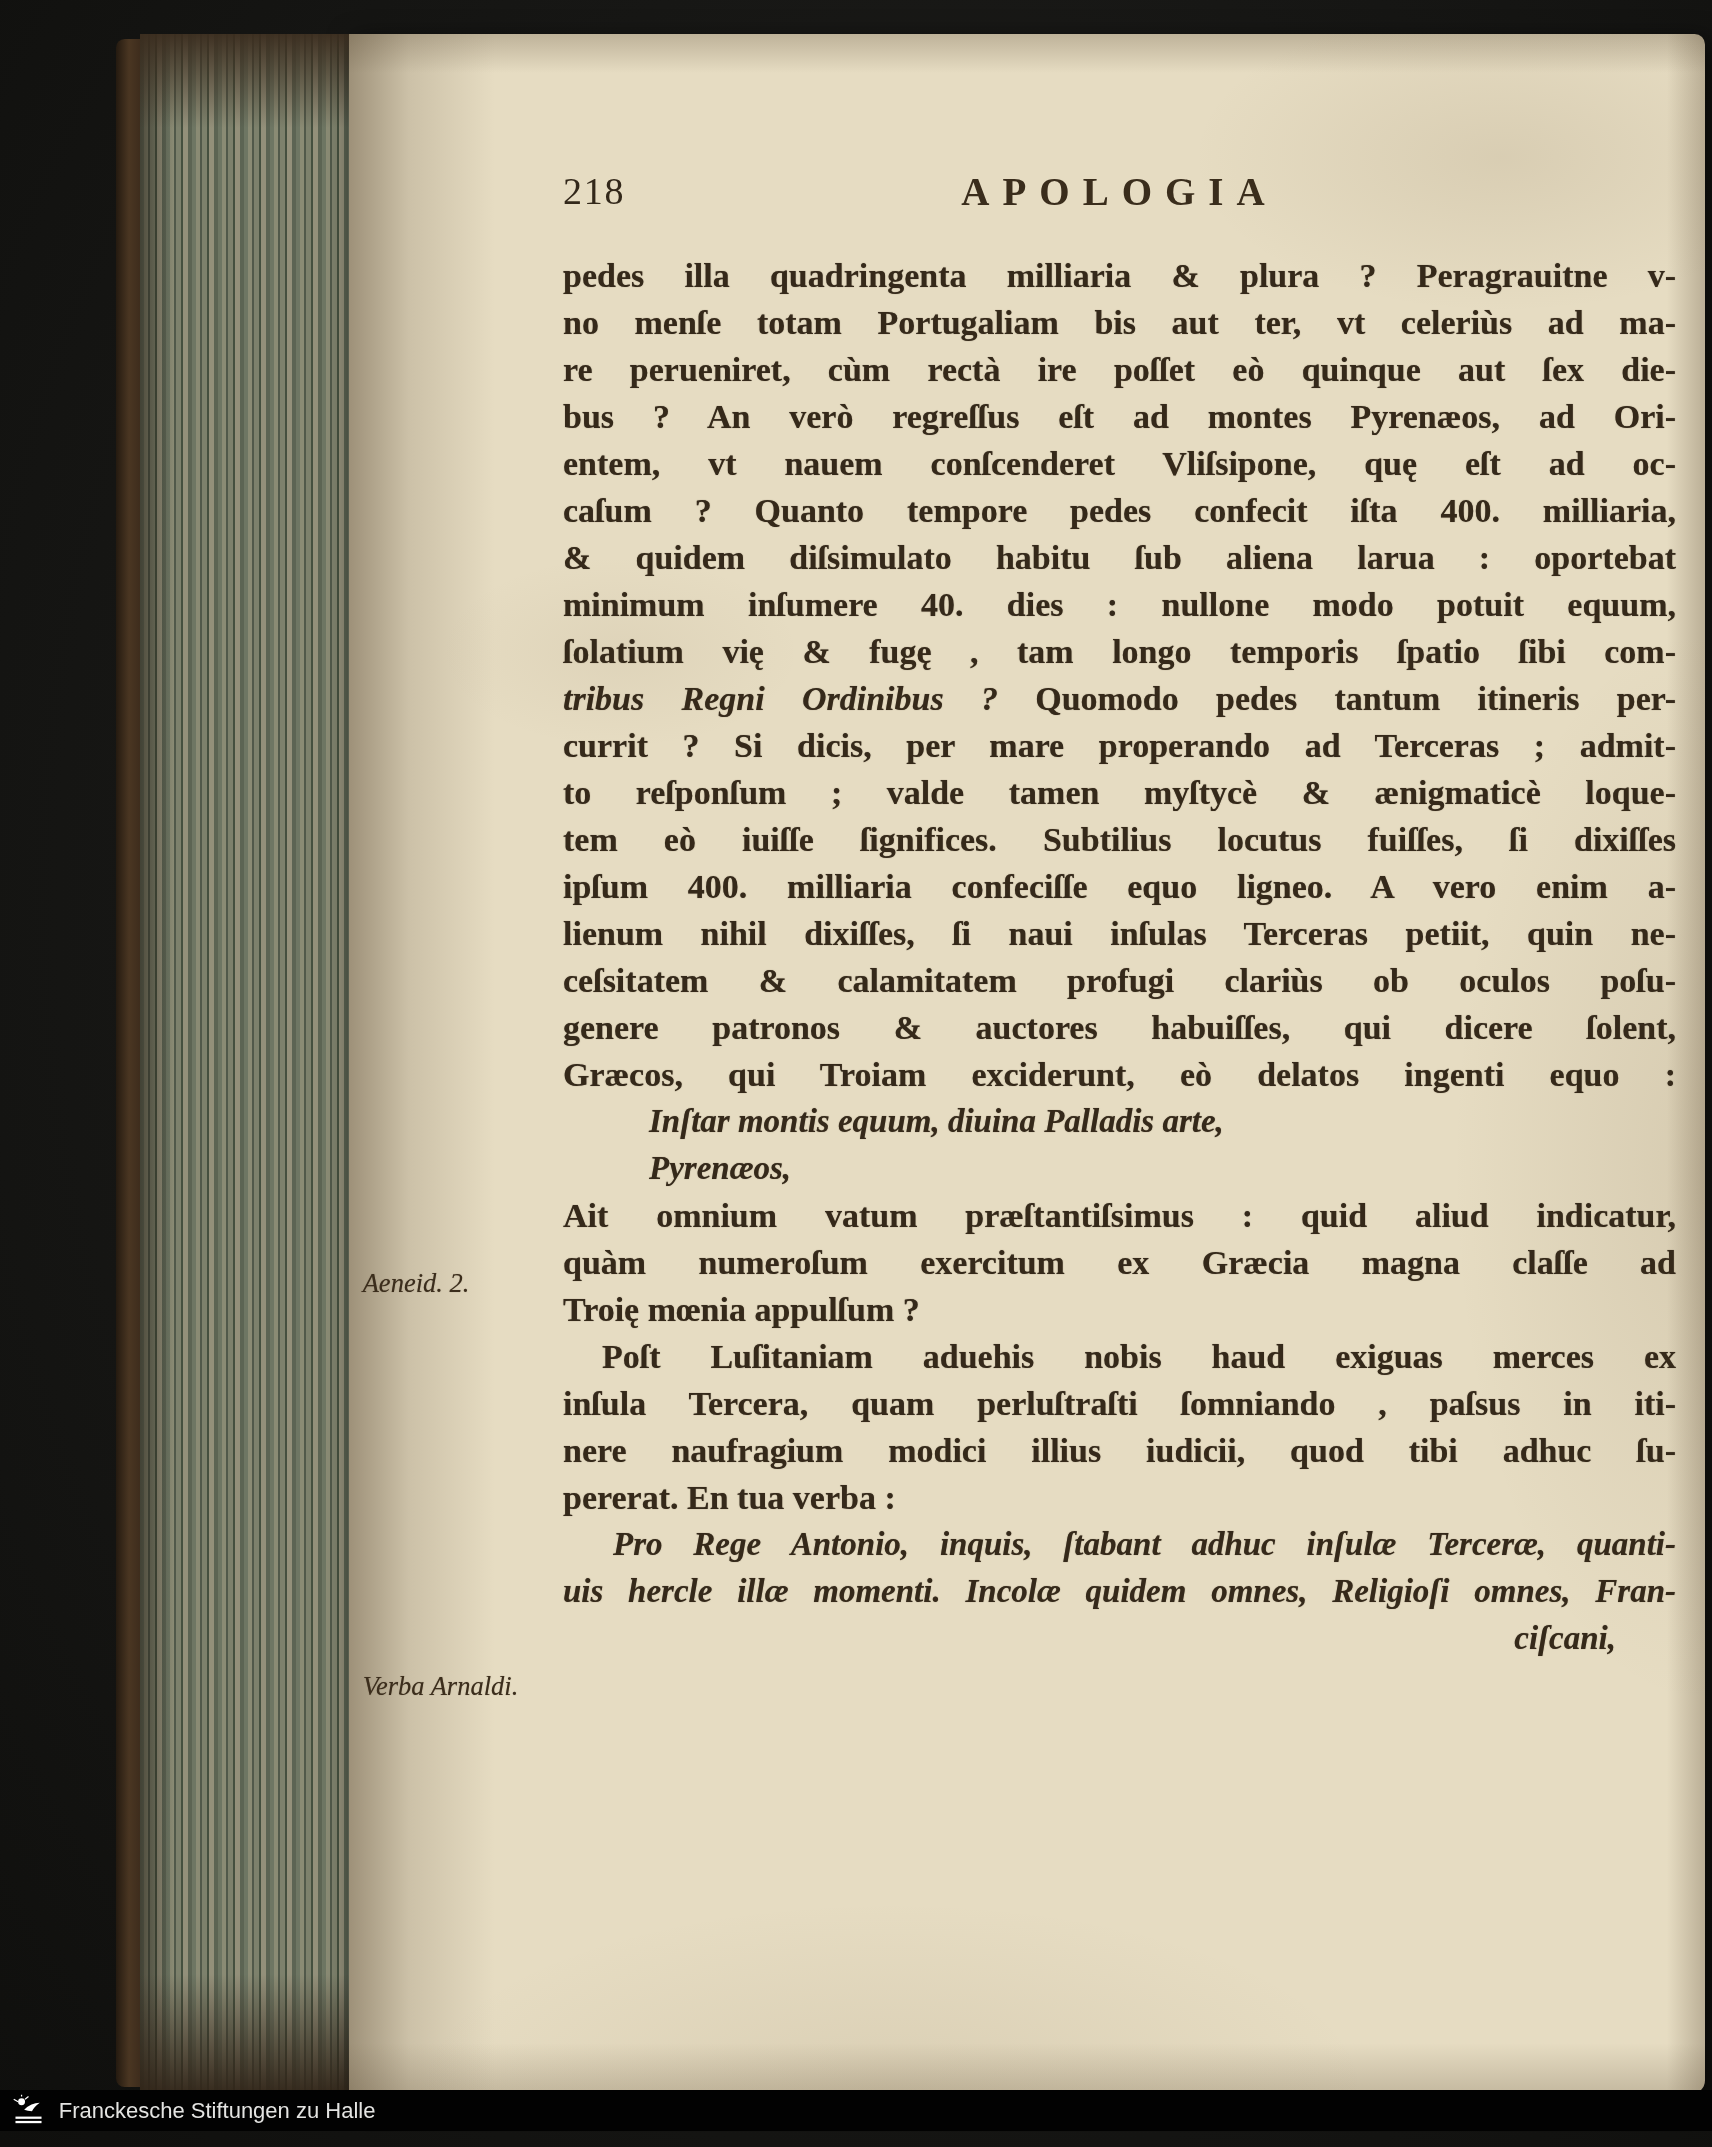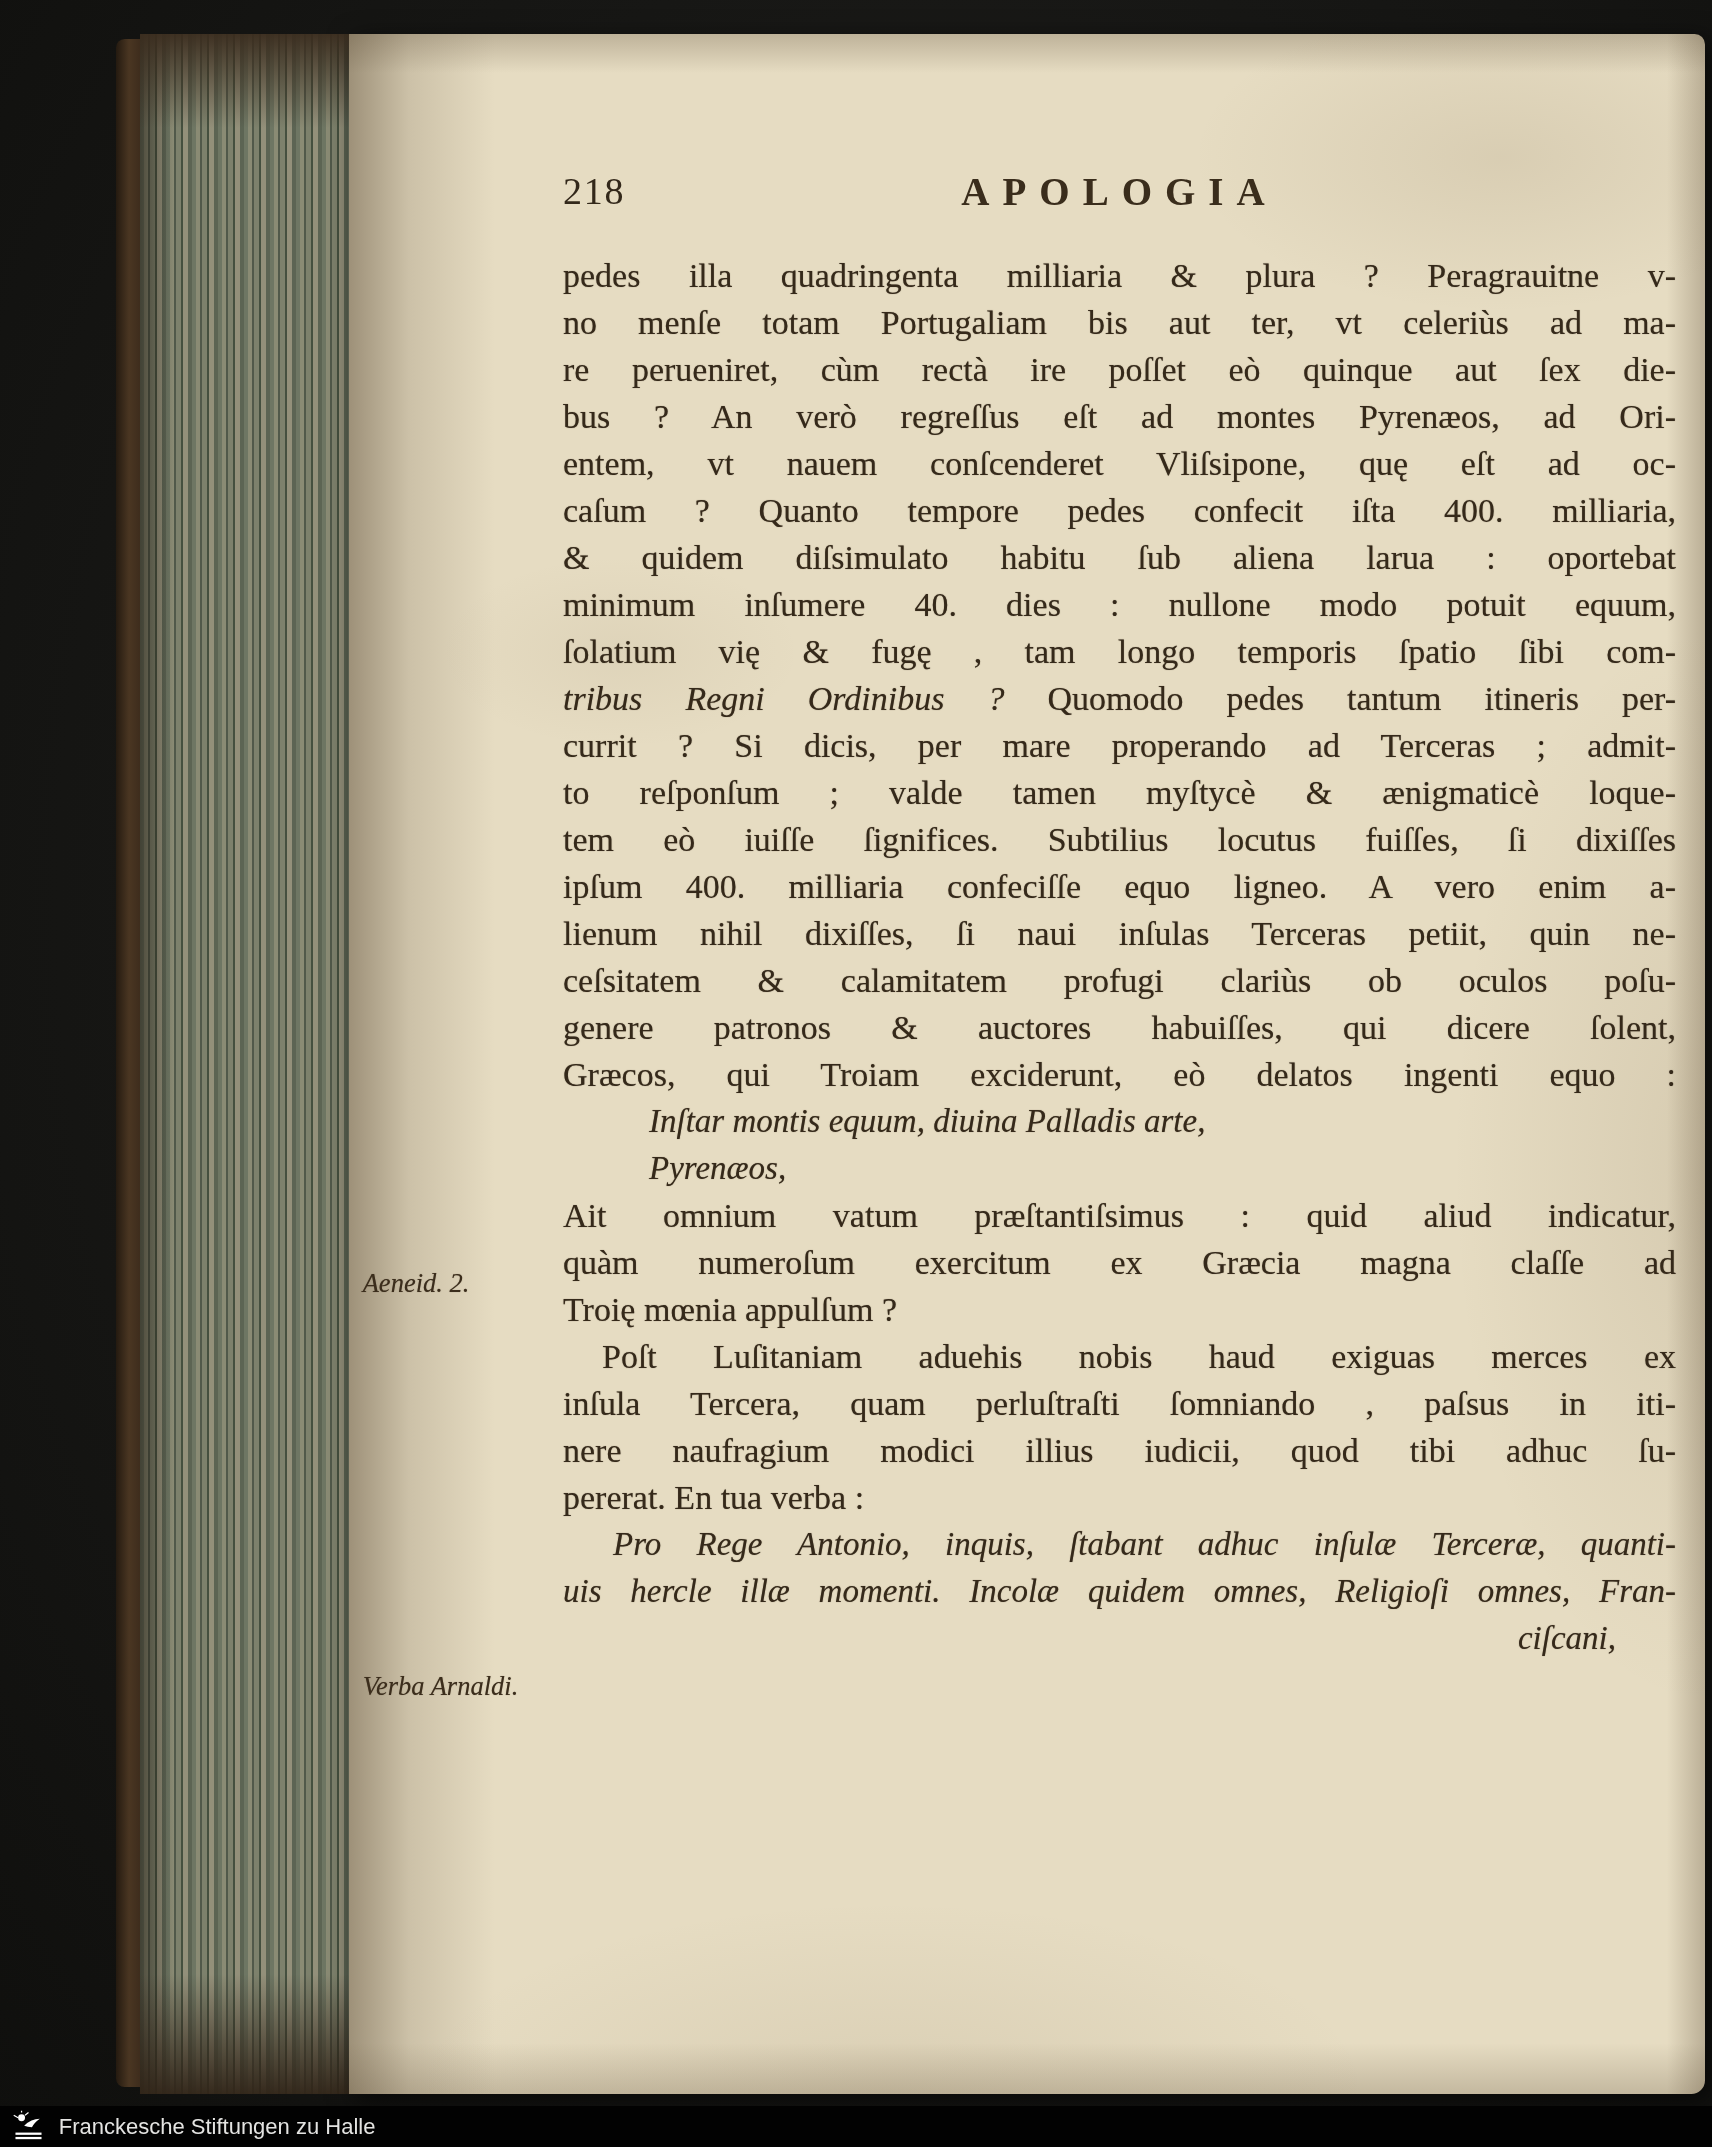--- a/index.html
+++ b/index.html
@@ -45,41 +45,41 @@
   .pagenum{position:absolute;left:0;top:0;font-size:38px;letter-spacing:1.7px;}
   .runtitle{
     position:absolute;left:0;right:0;top:0;text-align:center;
     font-size:39px;letter-spacing:13px;font-weight:bold;color:#3a2d1c;
   }
   .body{
     position:absolute;left:214px;top:218px;width:1113px;
     font-size:34px;line-height:47px;color:#35291a;
     text-shadow:0 0 1px rgba(55,43,27,.55);
   }
-  .ln{min-height:47px;text-align:justify;text-align-last:justify;}
+  .ln{min-height:47px;text-align:justify;text-align-last:justify;font-weight:bold;}
   .ln.end{text-align-last:left;}
   .ln.verse{
     padding-left:86px;text-align:left;text-align-last:left;
     font-style:italic;font-size:33px;
   }
   .ln.ind{text-indent:39px;}
   .ln.it{font-style:italic;font-size:33px;}
   .ln.ind2{text-indent:50px;}
   .ln.right{text-align:right;text-align-last:right;padding-right:60px;}
   .ln i{font-style:italic;margin-top:24px;}
   .mnote{
     position:absolute;left:13.7px;width:193px;
     font-style:italic;font-size:26.5px;line-height:31px;color:#3b2d1c;
     text-shadow:0 0 0.9px rgba(59,45,28,.5);
   }
   .mnote1{top:1234px;}
   .mnote2{top:1637px;}
   
   .footer{
-    position:absolute;left:0;bottom:0;width:1712px;height:41px;
+    position:absolute;left:0;bottom:16px;width:1712px;height:41px;
     background:#020202;display:flex;align-items:center;box-sizing:border-box;
     padding-left:12px;gap:13.7px;
   }
   .logo{width:33px;height:33px;flex:0 0 auto;}
   .footer-label{
     color:#e4e4e2;font-size:22px;
     font-family:"Liberation Sans","DejaVu Sans",sans-serif;
   }
 </style>
 </head>

